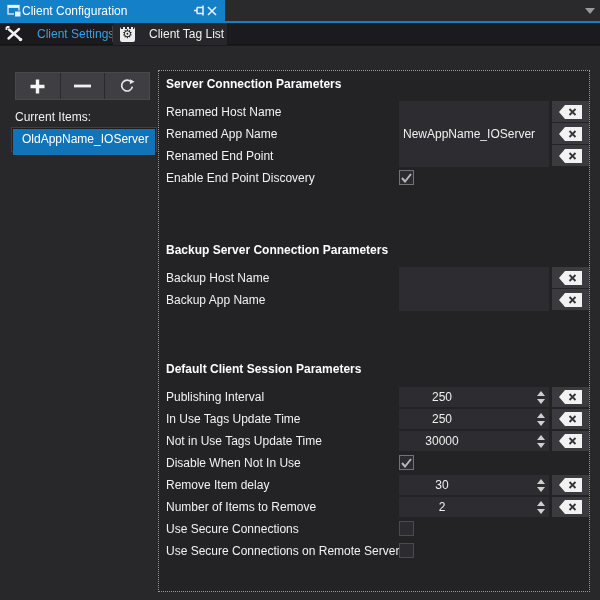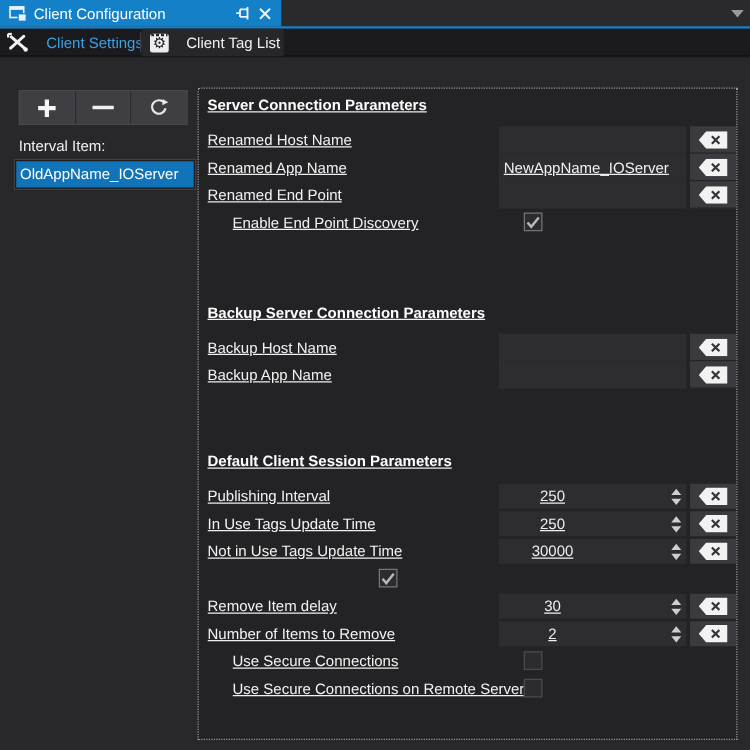--- a/index.html
+++ b/index.html
@@ -10,21 +10,21 @@
     color: #f0f0f0;
     background: #1b1b1e;
     position: relative;
   }
 
   
   .titlebar { position:absolute; left:0; top:0; width:600px; height:23px; background:#2a2a2d; }
   .title-tab {
     position:absolute; left:0; top:0; width:225px; height:21px;
     background: var(--accent);
-    display:flex; align-items:center; padding:0 8px 0 7px; gap:5px;
+    display:flex; align-items:center; padding:0 8px 0 7px; 
   }
   .title-text { color:#fff; white-space:nowrap; }
   .title-spacer { flex:1; }
   .blue-line { position:absolute; left:0; top:21px; width:600px; height:2px; background:var(--accent); }
   .tb-icon { display:flex; align-items:center; }
   .overflow-arrow {
     position:absolute; right:5px; top:8px; width:0; height:0;
     border-left:5px solid transparent; border-right:5px solid transparent;
     border-top:6px solid #9a9a9a; cursor:pointer;
   }
@@ -62,36 +62,36 @@
   }
   .tool-btn:last-child { border-right:none; }
 
   .current-item-label { position:absolute; left:15px; top:64px; height:14px; }
 
   .listbox {
     position:absolute; left:11px; top:81px; width:146px; height:25px;
     border:1px solid #3f3f46; background:#1e1e21; padding:1px;
   }
   .list-item {
-    height:21px; line-height:21px; padding-left:3px; color:#fff;
+    height:26px; line-height:21px; padding-left:9px; color:#fff;
     white-space:nowrap; overflow:hidden; cursor:pointer;
   }
   .list-item.selected { background: var(--selection); }
 
   
   .form-panel {
     position:absolute; left:158px; top:24px; width:432px; height:522px;
     background:#232326; border:1px dotted #9a9a9a;
-    padding:6px 0 0 7px; overflow:hidden;text-decoration:underline;
+    padding:6px 0 0 7px; overflow:hidden;
   }
   .section + .section.gap-54 { margin-top:54px; }
   .section + .section.gap-51 { margin-top:51px; }
   .section-title { font-weight:bold; color:#fdfdfd; height:14px; line-height:14px; margin-bottom:10px; white-space:nowrap; }
 
-  .row { display:flex; height:22px;justify-content:center; }
+  .row { display:flex; height:22px; }
   .row-label { width:233px; line-height:22px; color:#f2f2f2; white-space:nowrap; overflow:hidden; }
   .gap3 { width:3px; }
 
   .value-cell { width:150px; }
   .value-cell.text {
     background:#2d2d31; line-height:22px; padding-left:4px; color:#f0f0f0;
     white-space:nowrap; overflow:hidden; cursor:text;
   }
   .value-cell.number {
     background:#2d2d31; height:20px; margin-top:1px;
@@ -178,21 +178,21 @@
       </svg>
     </div>
     <div class="tool-btn">
       <svg width="16" height="16" viewBox="0 0 16 16">
         <path d="M12.6 4.6 A5.4 5.4 0 1 0 13.4 8.6" fill="none" stroke="#e6e6e6" stroke-width="1.7"></path>
         <polygon points="11.2,1.2 15.6,3.8 10.8,6.2" fill="#e6e6e6"></polygon>
       </svg>
     </div>
   </div>
 
-  <div class="current-item-label">Interval Item:</div>
+  <div class="current-item-label">Current Items:</div>
 
   <div class="listbox">
       <div class="list-item selected">OldAppName_IOServer</div>
     </div>
 
   <div class="form-panel">
     <div>
         <div class="section">
           <div class="section-title">Server Connection Parameters</div>
           <div class="row type-text">
@@ -311,20 +311,21 @@
             </div>
             <div class="gap3"></div>
             <button class="clear-cell">
               <svg width="23" height="14" viewBox="0 0 23 14">
                 <polygon points="6,0 23,0 23,14 6,14 0,7" fill="#f2f2f2"></polygon>
                 <path d="M10.5 4 L16.5 10 M16.5 4 L10.5 10" stroke="#34343a" stroke-width="1.8"></path>
               </svg>
             </button>
           </div>
           <div class="row type-checkbox">
+            <div class="row-label">Disable When Not In Use</div>
             <div class="value-cell">
               <div class="checkbox checked">
                 <svg width="11" height="10" viewBox="0 0 11 10">
                   <path d="M1 5 L4 8.5 L10 1" fill="none" stroke="#b8b8b8" stroke-width="2"></path>
                 </svg>
               </div>
             </div>
           </div>
           <div class="row type-number">
             <div class="row-label">Remove Item delay</div>

